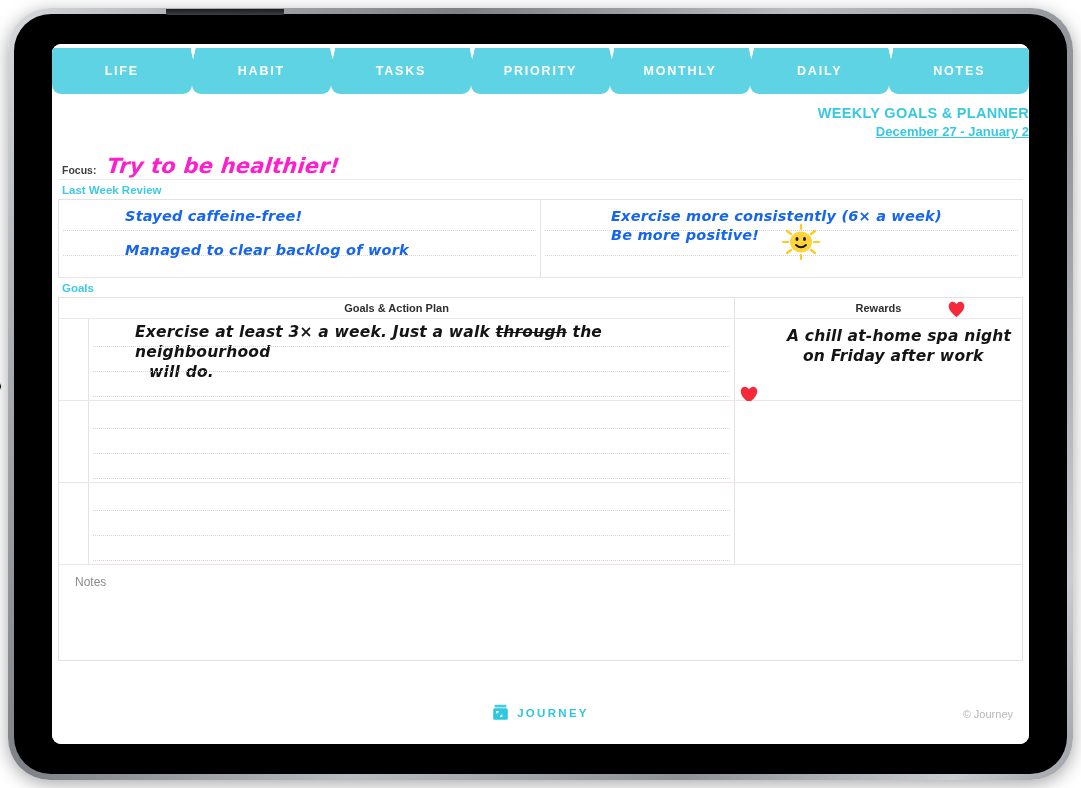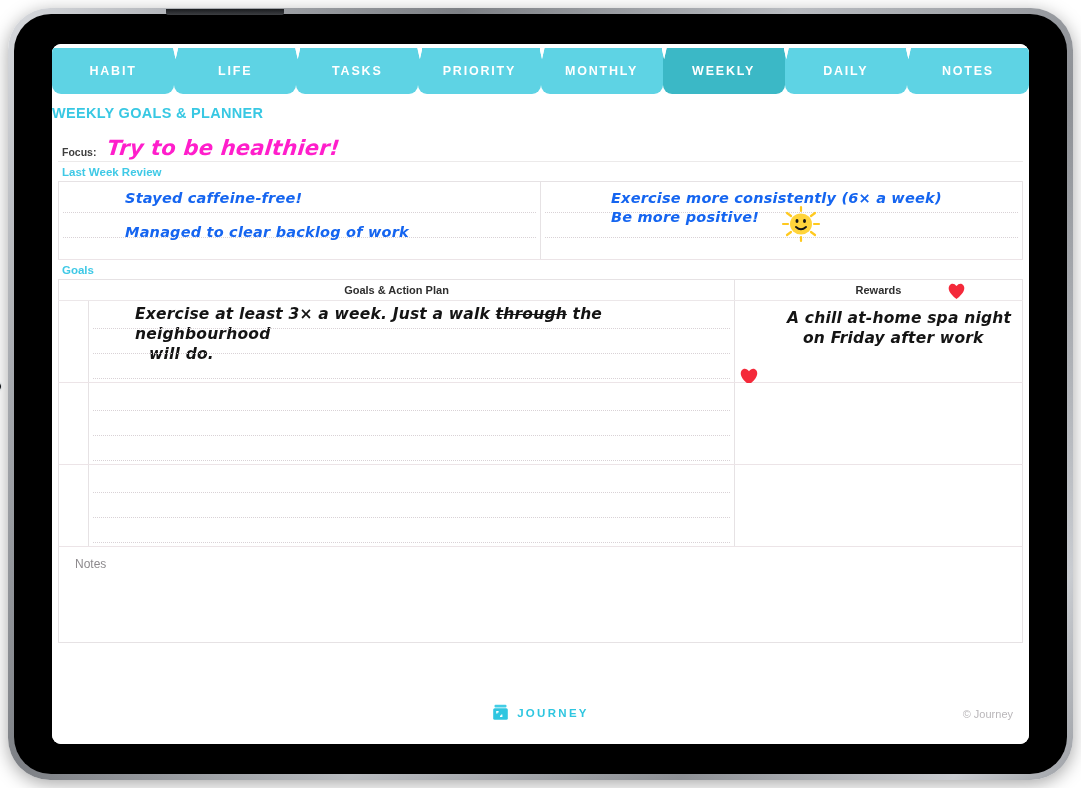--- a/index.html
+++ b/index.html
@@ -106,21 +106,21 @@
   
   #page {
     position: absolute;
     left: 0; top: 50px;
     right: 0; bottom: 0;
     background: #ffffff;
     padding: 0;
   }
 
   #title-block {
-    text-align: left;
+    text-align: right;
     padding-top: 11px;
   }
   #doc-title {
     color: #38c8e3;
     font-size: 14.5px;
     font-weight: bold;
     letter-spacing: 0.3px;
   }
   #doc-daterange {
     color: #38c8e3;
@@ -313,49 +313,47 @@
 <div id="tablet-frame">
   <div id="tablet-bezel">
 
     <div class="hw-band" id="top-antenna"></div>
     <div id="left-camera"></div>
 
     <div id="tablet-screen">
 
       <div id="tab-bar">
         <div class="tab">
+            <span>LIFE</span>
+          </div>
+        <div class="tab">
             <span>HABIT</span>
           </div>
         <div class="tab">
-            <span>LIFE</span>
-          </div>
-        <div class="tab">
             <span>TASKS</span>
           </div>
         <div class="tab">
             <span>PRIORITY</span>
           </div>
         <div class="tab">
             <span>MONTHLY</span>
-          </div>
-        <div class="tab active">
-            <span>WEEKLY</span>
           </div>
         <div class="tab">
             <span>DAILY</span>
           </div>
         <div class="tab">
             <span>NOTES</span>
           </div>
       </div>
 
       <div id="page">
 
         <div id="title-block">
           <div id="doc-title">WEEKLY GOALS &amp; PLANNER</div>
+          <div id="doc-daterange">December 27 - January 2</div>
         </div>
 
         <div class="content-pad">
 
           <div id="focus-row">
             <span id="focus-label">Focus:</span>
             <span id="focus-value" class="hand">Try to be healthier!</span>
           </div>
 
           <div class="section-label">Last Week Review</div>

